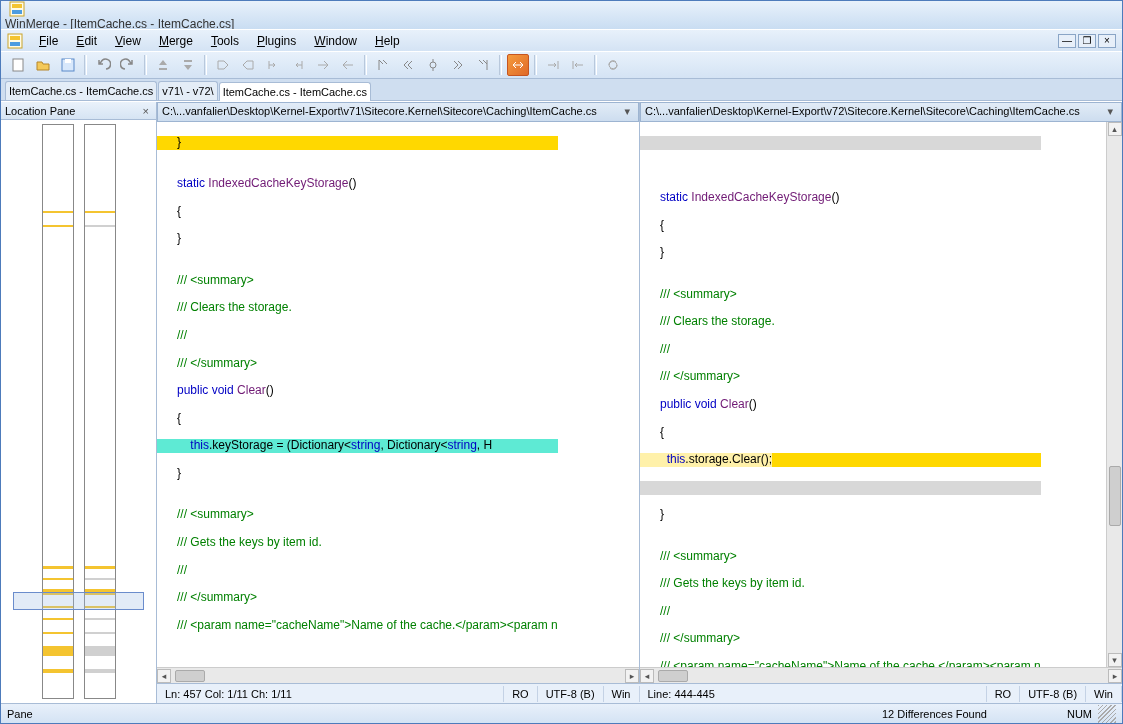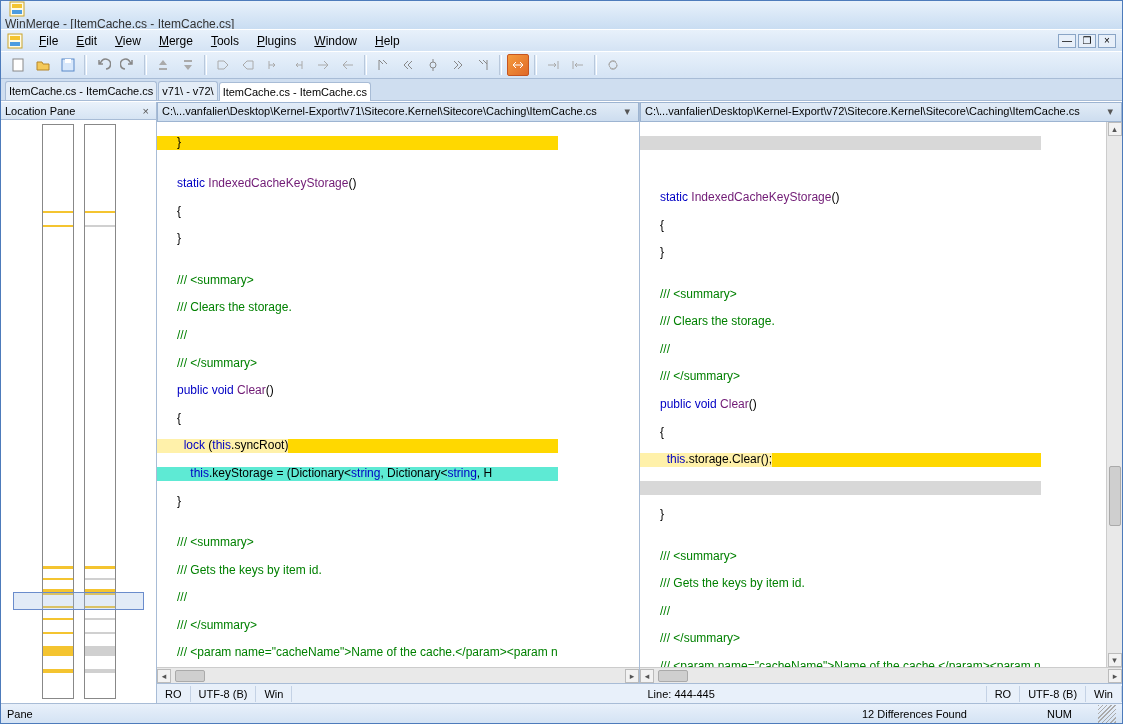--- a/index.html
+++ b/index.html
@@ -295,21 +295,20 @@
 <div><span class="kw">      static</span><span class="ident"> IndexedCacheKeyStorage</span><span>()</span></div>
 <div>      {</div>
 <div>      }</div>
 <div></div>
 <div class="comment">      /// &lt;summary&gt;</div>
 <div class="comment">      /// Clears the storage.</div>
 <div class="comment">      /// </div>
 <div class="comment">      /// &lt;/summary&gt;</div>
 <div><span class="kw">      public</span><span class="kw"> void</span><span class="ident"> Clear</span><span>()</span></div>
 <div>      {</div>
-<div class="linefull-yellow"><span class="hl-lightyellow"><span class="kw">        lock</span><span> (</span><span class="kw">this</span><span>.syncRoot)</span></span>                                                             </div>
 <div class="linefull-lyellow"><span class="kw">          this</span><span>.keyStorage = (Dictionary&lt;</span><span class="kw">string</span><span>, Dictionary&lt;</span><span class="kw">string</span><span>, H</span></div>
 <div>      }</div>
 <div></div>
 <div class="comment">      /// &lt;summary&gt;</div>
 <div class="comment">      /// Gets the keys by item id.</div>
 <div class="comment">      /// </div>
 <div class="comment">      /// &lt;/summary&gt;</div>
 <div class="comment">      /// &lt;param name="cacheName"&gt;Name of the cache.&lt;/param&gt;&lt;param n</div>
 
 
@@ -397,34 +396,35 @@
             <div class="sbtn">◂</div>
             <div class="thumb"></div>
             <div class="track"></div>
             <div class="sbtn">▸</div>
           </div>
         </div>
       </div>
 
       <div class="statusbars">
         <div class="statusbar">
+          <div class="status-cell flex">Ln: 457  Col: 1/11  Ch: 1/11</div>
           <div class="status-cell">RO</div>
           <div class="status-cell">UTF-8 (B)</div>
           <div class="status-cell">Win</div>
         </div>
         <div class="statusbar">
           <div class="status-cell flex">Line: 444-445</div>
           <div class="status-cell">RO</div>
           <div class="status-cell">UTF-8 (B)</div>
           <div class="status-cell">Win</div>
         </div>
       </div>
     </div>
   </div>
 
   <div class="footer">
     <span>Pane</span>
     <span class="spacer"></span>
     <span style="margin-right:80px;">12 Differences Found</span>
-    <span style="margin-right:20px;">NUM</span>
+    <span style="">NUM</span>
     <span class="grip"></span>
   </div>
 </div>
 
 </body></html>

